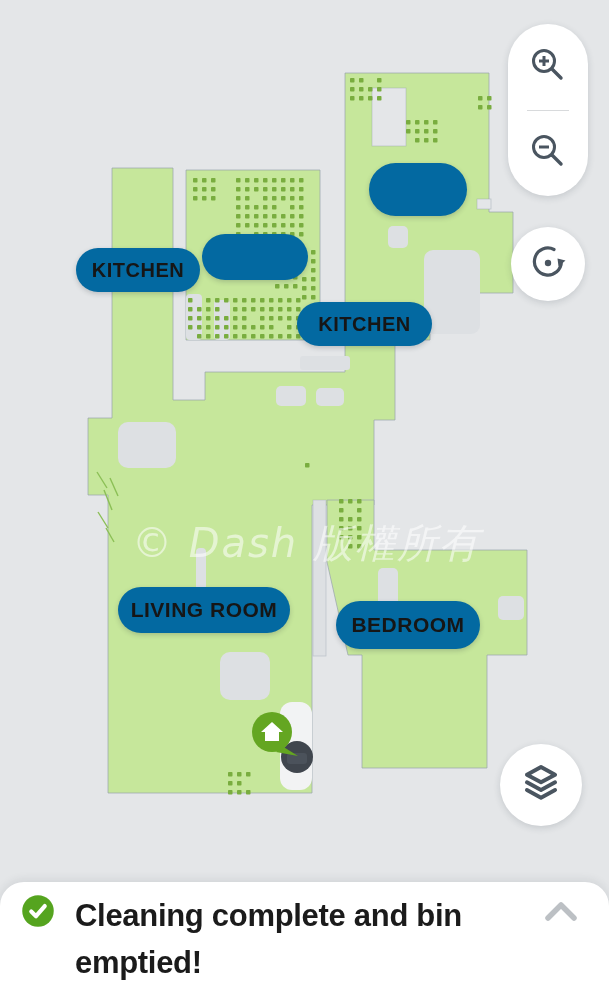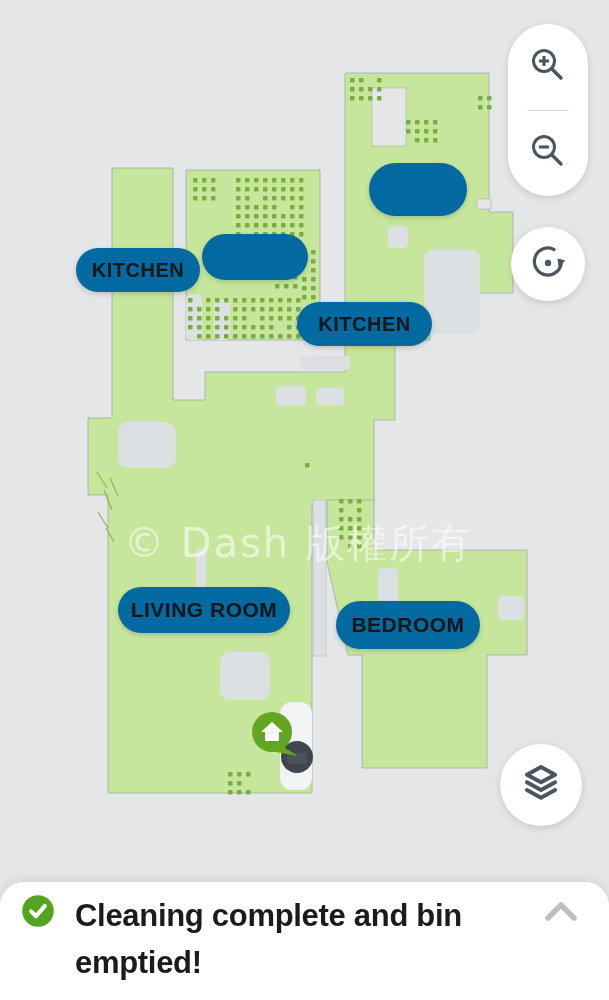--- a/index.html
+++ b/index.html
@@ -33,24 +33,24 @@
     font-weight:bold;font-size:20px;color:#161616;letter-spacing:.5px;
     white-space:nowrap;
   }
   .pill.kitchen{left:76px;top:248px;width:124px;height:44px;}
   .pill.blank-kitchen{left:202px;top:234px;width:106px;height:46px;}
   .pill.blank-top{left:369px;top:163px;width:98px;height:53px;border-radius:27px;}
   .pill.hallway{left:297px;top:302px;width:135px;height:44px;}
   .pill.living{left:118px;top:546px;width:172px;height:46px;font-size:21px;margin-top:41px;}
   .pill.bedroom{left:336px;top:601px;width:144px;height:48px;font-size:21px;}
   .watermark{
-    position:absolute;left:124px;top:516px;
+    position:absolute;left:132px;top:516px;
     font-family:"DejaVu Sans","Liberation Sans",sans-serif;
     font-size:40px;font-weight:400;letter-spacing:2px;
-    color:rgba(255,255,255,.55);white-space:nowrap;pointer-events:none;
+    color:rgba(255,255,255,.55);white-space:nowrap;pointer-events:none;font-style:italic;
   }
   
   .zoom-pill{
     position:absolute;left:508px;top:24px;width:80px;height:172px;
     background:#fff;border-radius:40px;box-shadow:0 2px 7px rgba(40,50,60,.16);
     display:flex;flex-direction:column;align-items:center;
   }
   .zoom-btn{flex:1;width:100%;display:flex;align-items:center;justify-content:center;cursor:pointer;}
   .zoom-divider{width:42px;height:1px;background:#d8dadc;}
   .round-btn{

